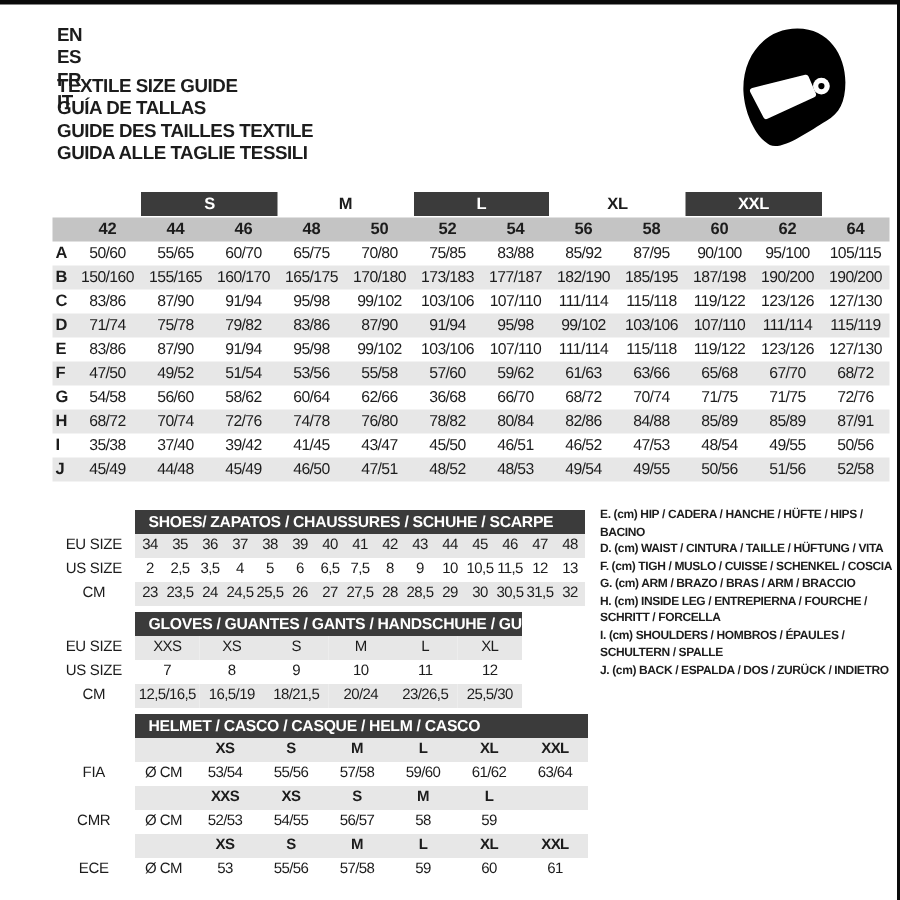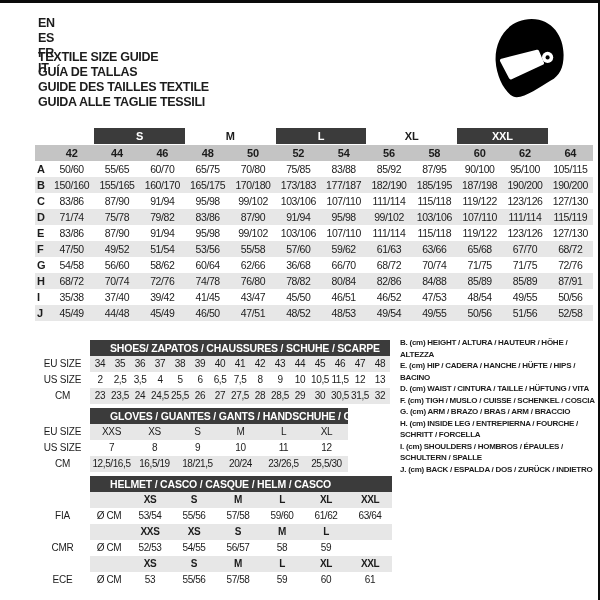--- a/index.html
+++ b/index.html
@@ -25,21 +25,21 @@
   .grp.dark{background:#3b3b3b;color:#fff;}
   .num-row{background:#c4c4c4;font-weight:bold;}
   .cell{text-align:center;font-size:10.5px;letter-spacing:-0.4px;white-space:nowrap;overflow:visible;}
   .num-row .cell{font-size:11px;letter-spacing:-0.2px;}
   .row-letter{font-weight:bold;font-size:11px;text-align:left;padding-left:2px;}
   .shade{background:#e7e7e7;}
   
   .sub{position:absolute;left:35px;}
   .bar{
     margin-left:55px;height:16px;line-height:16px;background:#3b3b3b;color:#fff;
-    font-size:10.5px;font-weight:bold;padding-left:20px;letter-spacing:-0.2px;white-space:nowrap;
+    font-size:10.5px;font-weight:bold;padding-left:9px;letter-spacing:-0.2px;white-space:nowrap;
   }
   .sub-row .label-cell{text-align:center;font-weight:normal;font-size:10px;letter-spacing:-0.2px;}
   .sub-row .cell{font-size:10px;}
   .sub-row .unit{font-weight:normal;}
   .shoes-t .sub-row{width:355px;grid-template-columns:55px repeat(15,1fr);}
   .shoes-t .bar{width:300px;}
   .gloves-t .sub-row{width:313px;grid-template-columns:55px repeat(6,1fr);}
   .gloves-t .bar{width:258px;}
   .helmet-t .sub-row{width:357px;grid-template-columns:55px 38px repeat(6,1fr);}
   .helmet-t .bar{width:302px;}
@@ -409,21 +409,20 @@
           <div class="cell">55/56</div>
           <div class="cell">57/58</div>
           <div class="cell">59</div>
           <div class="cell">60</div>
           <div class="cell">61</div>
         </div>
       </div>
   </div>
 
   <div class="legend">
-      <div class="legend-item">B. (cm) HEIGHT / ALTURA / HAUTEUR / HÖHE / ALTEZZA</div>
       <div class="legend-item">E. (cm) HIP / CADERA / HANCHE / HÜFTE / HIPS /  BACINO</div>
       <div class="legend-item">D. (cm) WAIST / CINTURA / TAILLE / HÜFTUNG / VITA</div>
       <div class="legend-item">F. (cm) TIGH / MUSLO / CUISSE / SCHENKEL / COSCIA</div>
       <div class="legend-item">G. (cm) ARM  / BRAZO / BRAS / ARM / BRACCIO</div>
       <div class="legend-item">H. (cm) INSIDE LEG / ENTREPIERNA / FOURCHE / SCHRITT / FORCELLA</div>
       <div class="legend-item">I.  (cm) SHOULDERS / HOMBROS / ÉPAULES / SCHULTERN / SPALLE</div>
       <div class="legend-item">J. (cm) BACK / ESPALDA / DOS / ZURÜCK / INDIETRO</div>
     </div>
 
 </div>

